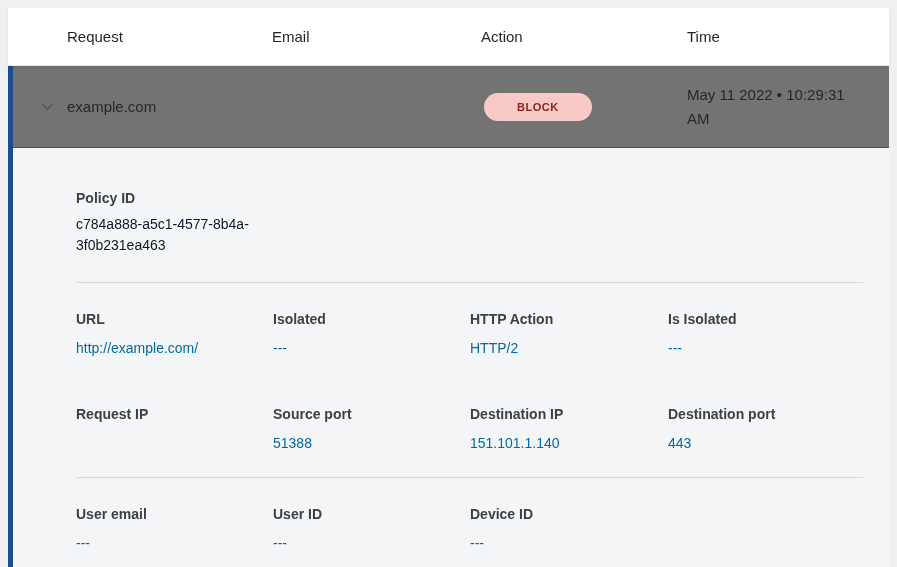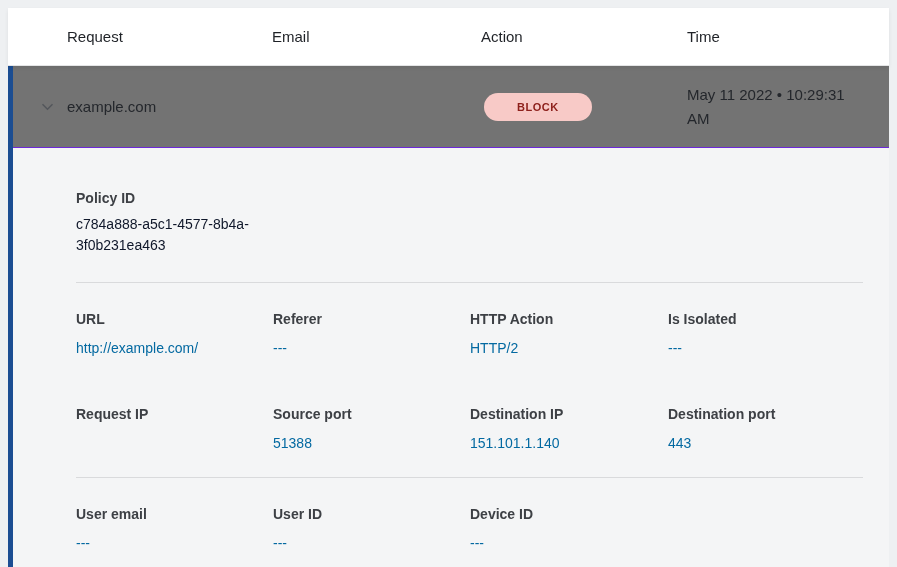--- a/index.html
+++ b/index.html
@@ -128,21 +128,21 @@
       </div>
 
       <hr class="divider">
 
       <div class="fields">
         <div class="field">
           <div class="label">URL</div>
           <div class="value">http://example.com/</div>
         </div>
         <div class="field">
-          <div class="label">Referer</div>
+          <div class="label">Isolated</div>
           <div class="value">---</div>
         </div>
         <div class="field">
           <div class="label">HTTP Action</div>
           <div class="value">HTTP/2</div>
         </div>
         <div class="field">
           <div class="label">Is Isolated</div>
           <div class="value">---</div>
         </div>

